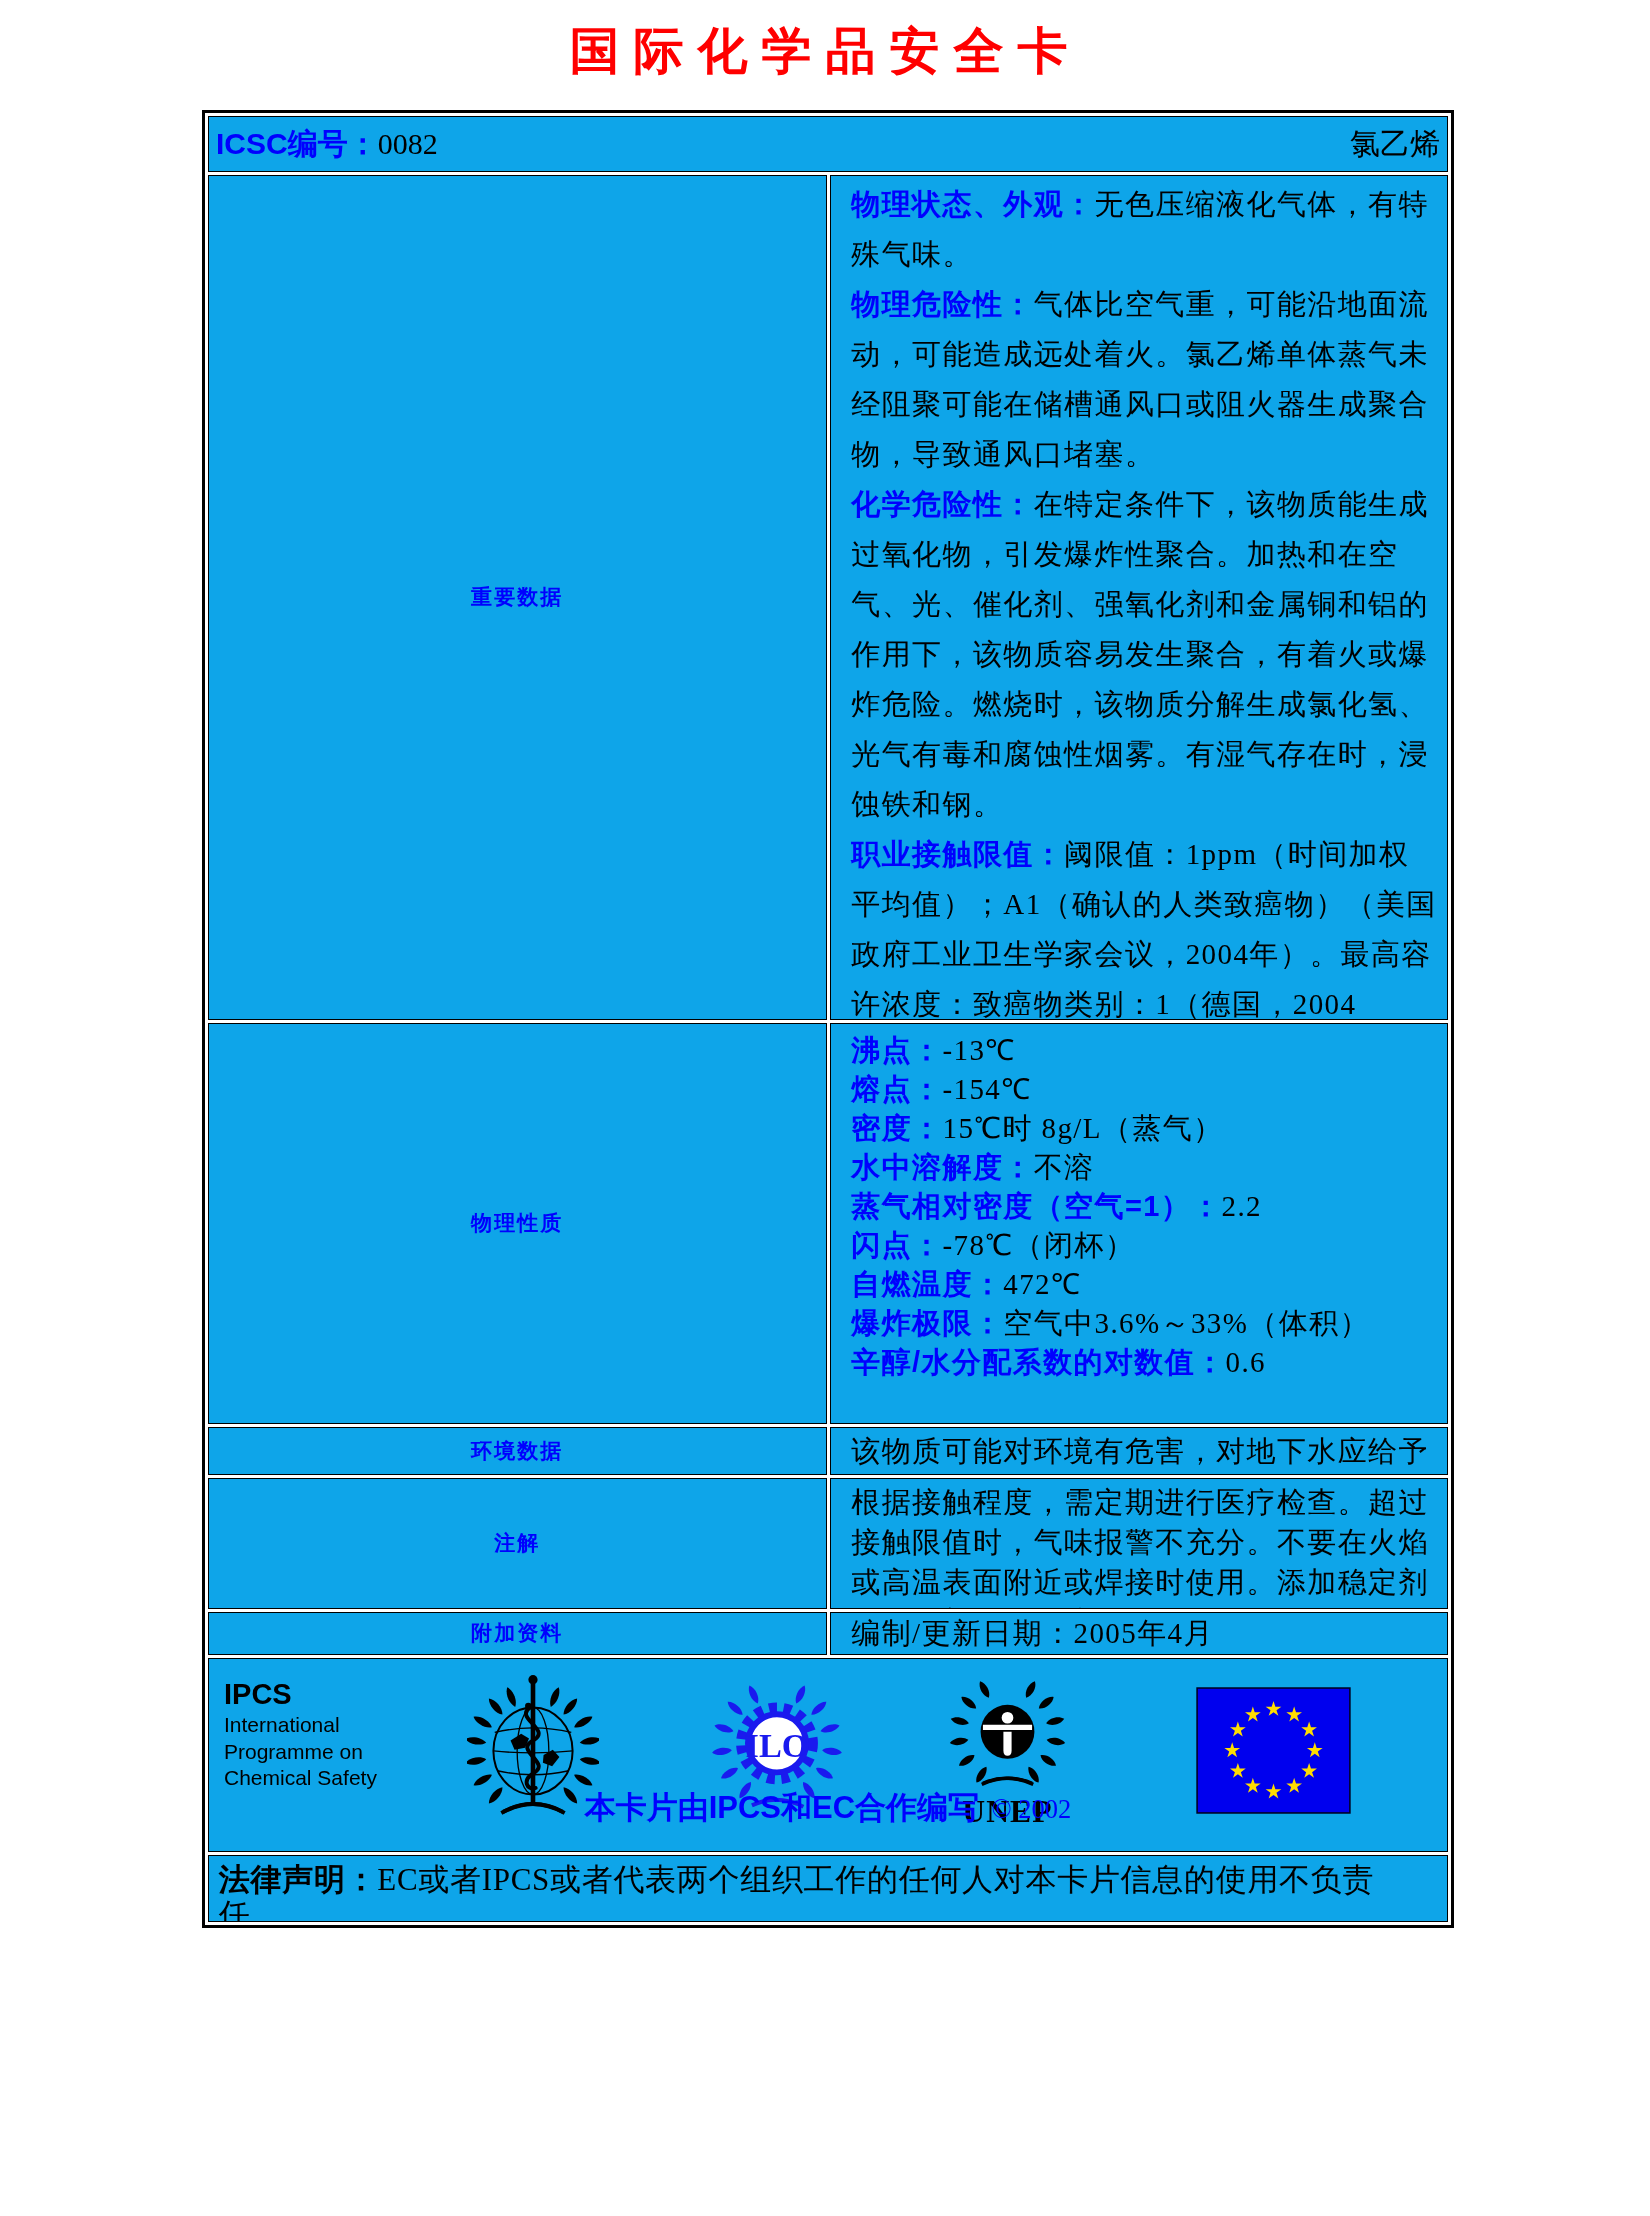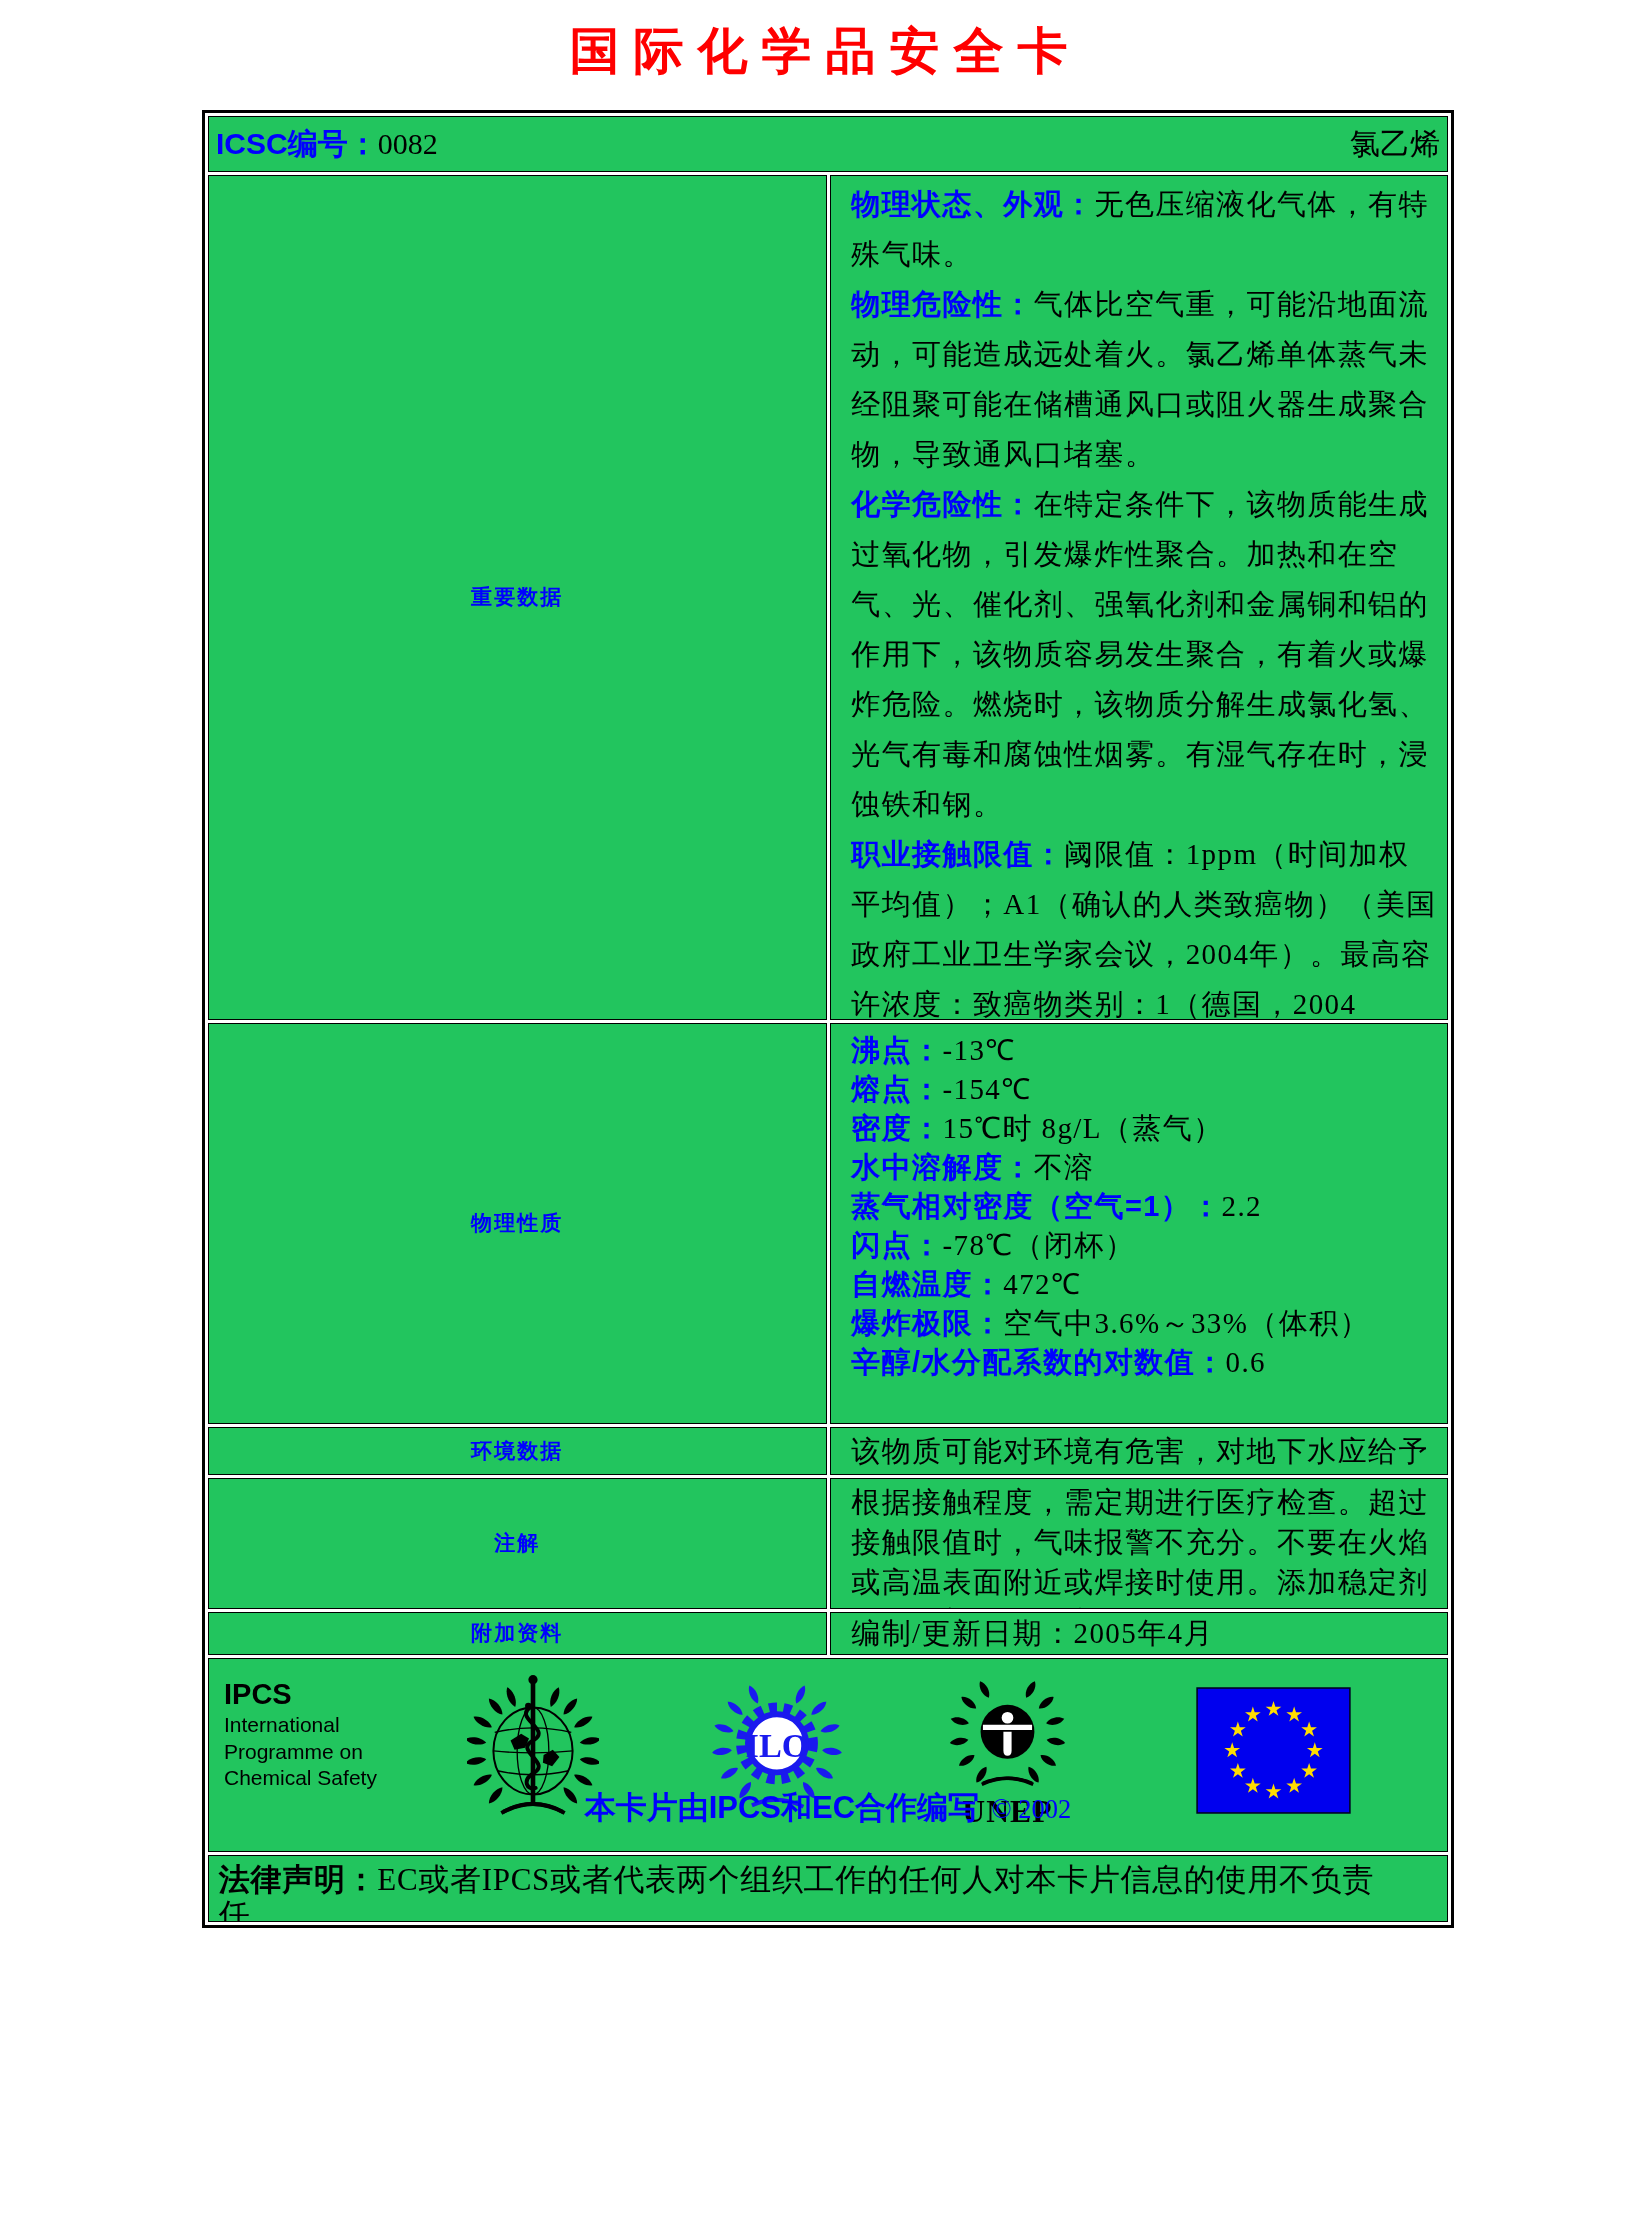--- a/index.html
+++ b/index.html
@@ -3,21 +3,21 @@
 <meta charset="utf-8">
 <style>
   html,body{margin:0;padding:0;background:#ffffff;}
   .page{position:relative;width:1651px;height:1940px;background:#ffffff;overflow:hidden;
         font-family:"Liberation Serif",serif;color:#000;}
   .doc-title{position:absolute;top:18px;left:0;width:100%;text-align:center;
         color:#ff0000;font-weight:bold;font-size:50px;letter-spacing:14px;
         font-family:"Liberation Sans",sans-serif;}
   table.card{position:absolute;left:202px;top:110px;width:1252px;
         border:3.5px solid #000;border-spacing:3.5px;border-collapse:separate;table-layout:fixed;}
-  td{border:1.4px solid #000;background:#22c55e;padding:0;}
+  td{border:1.4px solid #000;background:#0ea5e9;padding:0;}
   td.rowlabel{width:162px;text-align:center;vertical-align:middle;
         color:#0000ff;font-weight:bold;font-size:21px;letter-spacing:2.1px;
         font-family:"Liberation Sans",sans-serif;}
   td.content{vertical-align:top;padding-left:11px;}
   .cellbox{overflow:hidden;padding:2.8px 9.8px;}
   .hdr-box{display:flex;justify-content:space-between;align-items:center;height:54px;
         font-size:30px;padding:0 7px;}
   .blue-label{color:#0000ff;font-weight:bold;font-family:"Liberation Sans",sans-serif;}
   .black-label{color:#000;font-weight:bold;font-family:"Liberation Sans",sans-serif;}
   .imp-box{height:837px;font-size:29px;letter-spacing:1.4px;}

